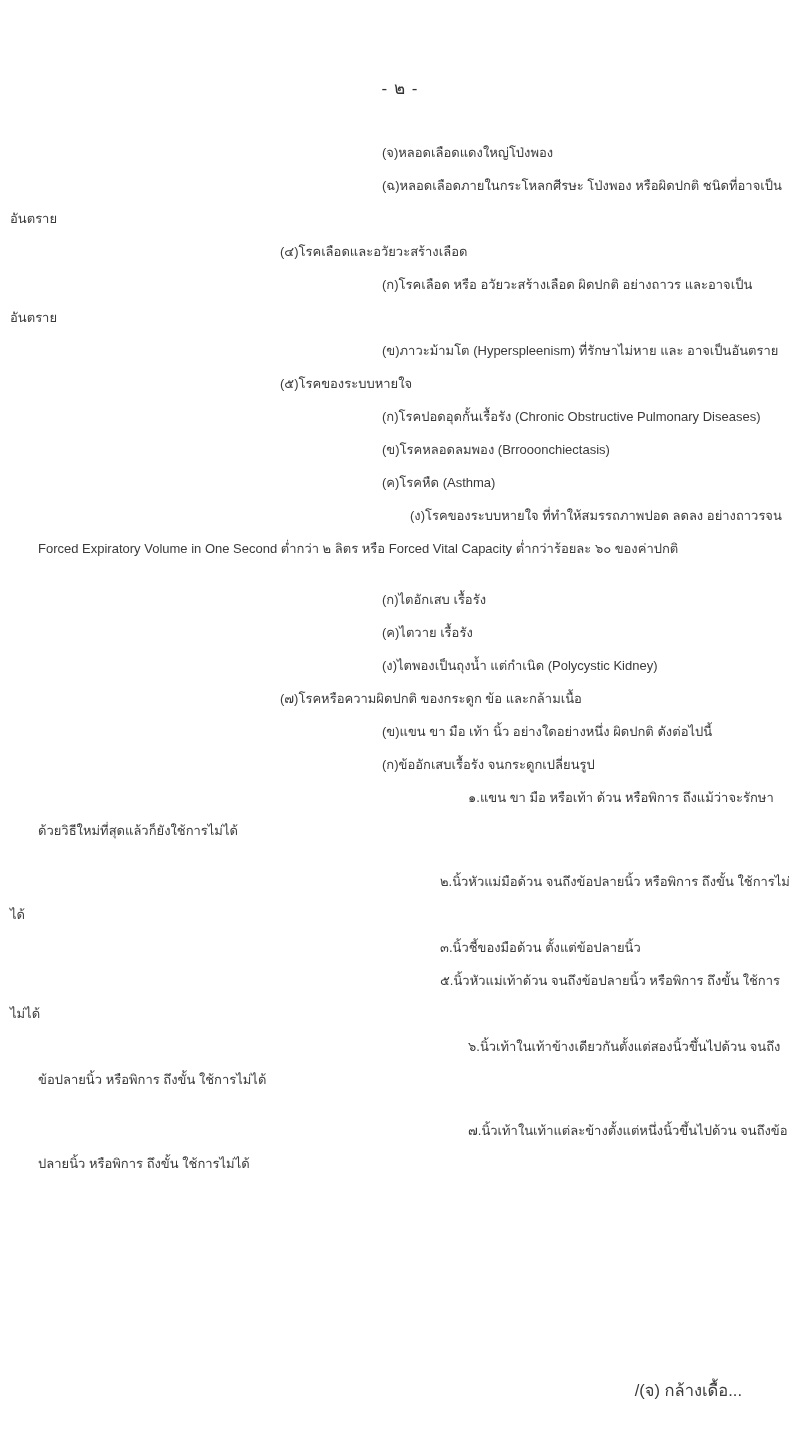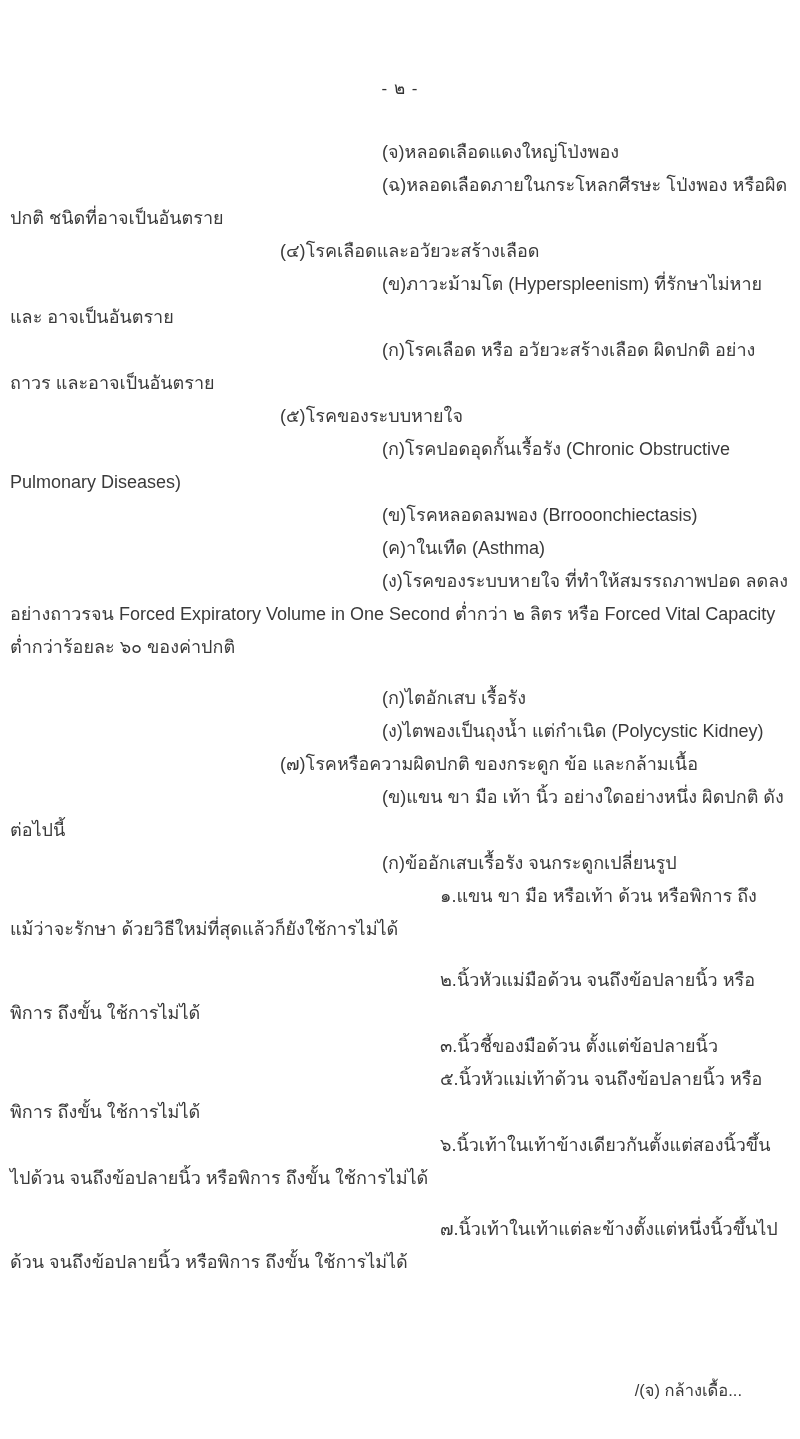--- a/index.html
+++ b/index.html
@@ -37,41 +37,41 @@
   
   .body-block {
     position: absolute;
     top: 136px;
     left: 10px;
     width: 780px;
   }
 
   
   .doc-line {
-    font-size: 18px;
+    font-size: 13px;
     line-height: 33px;
     color: #3a3a3a;
     text-align: left;
     white-space: normal;
     margin: 0;
   }
 
   
   .lvl-num    { text-indent: 135px; }   
   .lvl-letter { text-indent: 186px; }   
   .lvl-sub    { text-indent: 215px; }   
 
   
   .marker { white-space: pre; }
   .mk-num    { display: inline-block; min-width: 46px; }
   .mk-letter { display: inline-block; min-width: 34px; }
   .mk-sub    { display: inline-block; min-width: 30px; }
 
   
-  .wraps { margin-bottom: 18px; }
+  .wraps { margin-bottom: 18px; margin-left: 28px; }
 
   
   .catchword {
     position: absolute;
     top: 1377px;
     left: 0;
     width: 742px;
     text-align: right;
     font-size: 16.5px;
     color: #3a3a3a;
@@ -81,28 +81,29 @@
 <body>
 
 <div class="page">
 
   <div class="folio">- ๒ -</div>
 
   <div class="body-block">
       <p class="doc-line lvl-letter"><span class="marker mk-letter">(จ)</span><span>หลอดเลือดแดงใหญ่โป่งพอง</span></p>
       <p class="doc-line lvl-letter"><span class="marker mk-letter">(ฉ)</span><span>หลอดเลือดภายในกระโหลกศีรษะ โป่งพอง หรือผิดปกติ ชนิดที่อาจเป็นอันตราย</span></p>
       <p class="doc-line lvl-num"><span class="marker mk-num">(๔)</span><span>โรคเลือดและอวัยวะสร้างเลือด</span></p>
+      <p class="doc-line lvl-letter"><span class="marker mk-letter">(ก)</span><span>โรคเลือด หรือ อวัยวะสร้างเลือด ผิดปกติ อย่างถาวร และอาจเป็นอันตราย</span></p>
       <p class="doc-line lvl-letter"><span class="marker mk-letter">(ข)</span><span>ภาวะม้ามโต (Hyperspleenism) ที่รักษาไม่หาย และ อาจเป็นอันตราย</span></p>
-      <p class="doc-line lvl-letter"><span class="marker mk-letter">(ก)</span><span>โรคเลือด หรือ อวัยวะสร้างเลือด ผิดปกติ อย่างถาวร และอาจเป็นอันตราย</span></p>
       <p class="doc-line lvl-num"><span class="marker mk-num">(๕)</span><span>โรคของระบบหายใจ</span></p>
       <p class="doc-line lvl-letter"><span class="marker mk-letter">(ก)</span><span>โรคปอดอุดกั้นเรื้อรัง (Chronic Obstructive Pulmonary Diseases)</span></p>
       <p class="doc-line lvl-letter"><span class="marker mk-letter">(ข)</span><span>โรคหลอดลมพอง (Brrooonchiectasis)</span></p>
-      <p class="doc-line lvl-letter"><span class="marker mk-letter">(ค)</span><span>าในเทืด (Asthma)</span></p>
+      <p class="doc-line lvl-letter"><span class="marker mk-letter">(ค)</span><span>โรคหืด (Asthma)</span></p>
       <p class="doc-line lvl-letter wraps"><span class="marker mk-letter">(ง)</span><span>โรคของระบบหายใจ ที่ทำให้สมรรถภาพปอด ลดลง อย่างถาวรจน Forced Expiratory Volume in One Second ต่ำกว่า ๒ ลิตร หรือ Forced Vital Capacity ต่ำกว่าร้อยละ ๖๐ ของค่าปกติ</span></p>
       <p class="doc-line lvl-letter"><span class="marker mk-letter">(ก)</span><span>ไตอักเสบ เรื้อรัง</span></p>
+      <p class="doc-line lvl-letter"><span class="marker mk-letter">(ค)</span><span>ไตวาย เรื้อรัง</span></p>
       <p class="doc-line lvl-letter"><span class="marker mk-letter">(ง)</span><span>ไตพองเป็นถุงน้ำ แต่กำเนิด (Polycystic Kidney)</span></p>
       <p class="doc-line lvl-num"><span class="marker mk-num">(๗)</span><span>โรคหรือความผิดปกติ ของกระดูก ข้อ และกล้ามเนื้อ</span></p>
       <p class="doc-line lvl-letter"><span class="marker mk-letter">(ข)</span><span>แขน ขา มือ เท้า นิ้ว อย่างใดอย่างหนึ่ง ผิดปกติ ดังต่อไปนี้</span></p>
       <p class="doc-line lvl-letter"><span class="marker mk-letter">(ก)</span><span>ข้ออักเสบเรื้อรัง จนกระดูกเปลี่ยนรูป</span></p>
       <p class="doc-line lvl-sub wraps"><span class="marker mk-sub">๑.</span><span>แขน ขา มือ หรือเท้า ด้วน หรือพิการ ถึงแม้ว่าจะรักษา ด้วยวิธีใหม่ที่สุดแล้วก็ยังใช้การไม่ได้</span></p>
       <p class="doc-line lvl-sub"><span class="marker mk-sub">๒.</span><span>นิ้วหัวแม่มือด้วน จนถึงข้อปลายนิ้ว หรือพิการ ถึงขั้น ใช้การไม่ได้</span></p>
       <p class="doc-line lvl-sub"><span class="marker mk-sub">๓.</span><span>นิ้วชี้ของมือด้วน ตั้งแต่ข้อปลายนิ้ว</span></p>
       <p class="doc-line lvl-sub"><span class="marker mk-sub">๕.</span><span>นิ้วหัวแม่เท้าด้วน จนถึงข้อปลายนิ้ว หรือพิการ ถึงขั้น ใช้การไม่ได้</span></p>
       <p class="doc-line lvl-sub wraps"><span class="marker mk-sub">๖.</span><span>นิ้วเท้าในเท้าข้างเดียวกันตั้งแต่สองนิ้วขึ้นไปด้วน จนถึงข้อปลายนิ้ว หรือพิการ ถึงขั้น ใช้การไม่ได้</span></p>
       <p class="doc-line lvl-sub wraps"><span class="marker mk-sub">๗.</span><span>นิ้วเท้าในเท้าแต่ละข้างตั้งแต่หนึ่งนิ้วขึ้นไปด้วน จนถึงข้อปลายนิ้ว หรือพิการ ถึงขั้น ใช้การไม่ได้</span></p>

